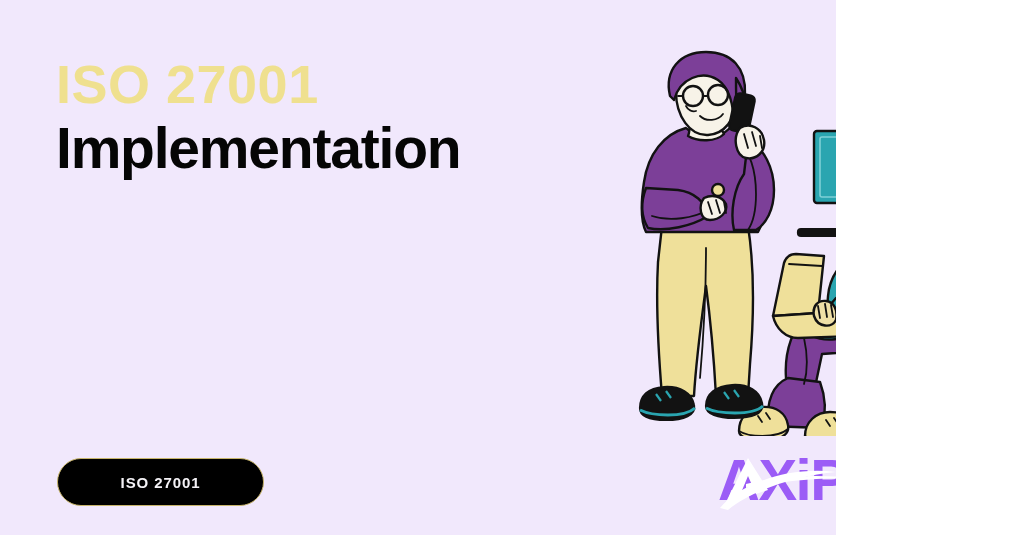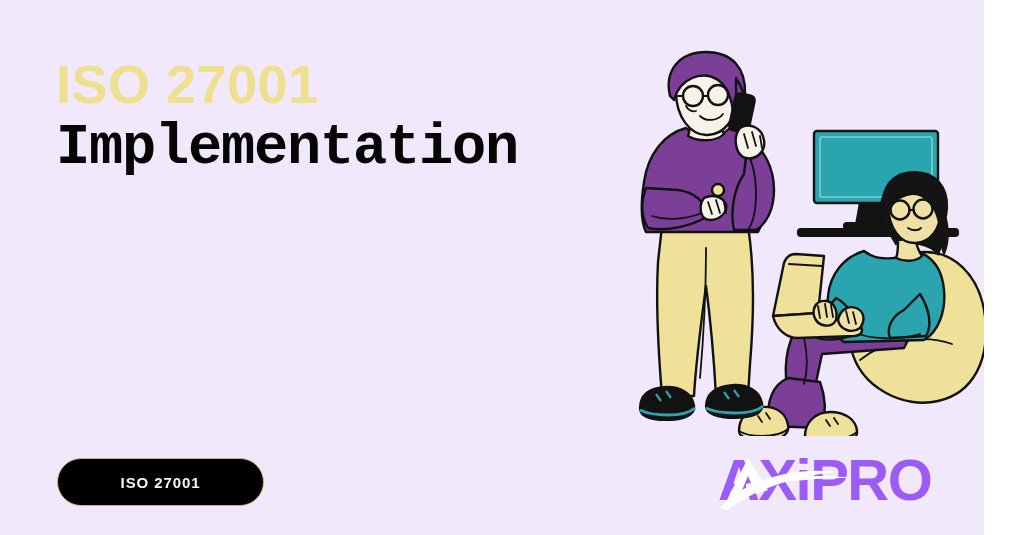--- a/index.html
+++ b/index.html
@@ -7,21 +7,21 @@
     margin: 0;
     padding: 0;
     background: #ffffff;
   }
   body {
     font-family: "Liberation Sans", sans-serif;
   }
 
   #banner {
     position: relative;
-    width: 984px;
+    width: 836px;
     height: 535px;
     background: #F1E8FC;
     overflow: hidden;
   }
 
   
   .headline {
     position: absolute;
     left: 56px;
     top: 54px;
@@ -37,21 +37,20 @@
     white-space: nowrap;
   }
   .title-main {
     font-size: 57px;
     line-height: 62px;
     font-weight: 700;
     letter-spacing: -1.2px;
     color: #050505;
     margin: 3px 0 0 0;
     white-space: nowrap;
-    font-family: Liberation Mono, monospace;
   }
 
   
   .badge {
     position: absolute;
     left: 57px;
     top: 458px;
     width: 207px;
     height: 48px;
     background: #000000;

